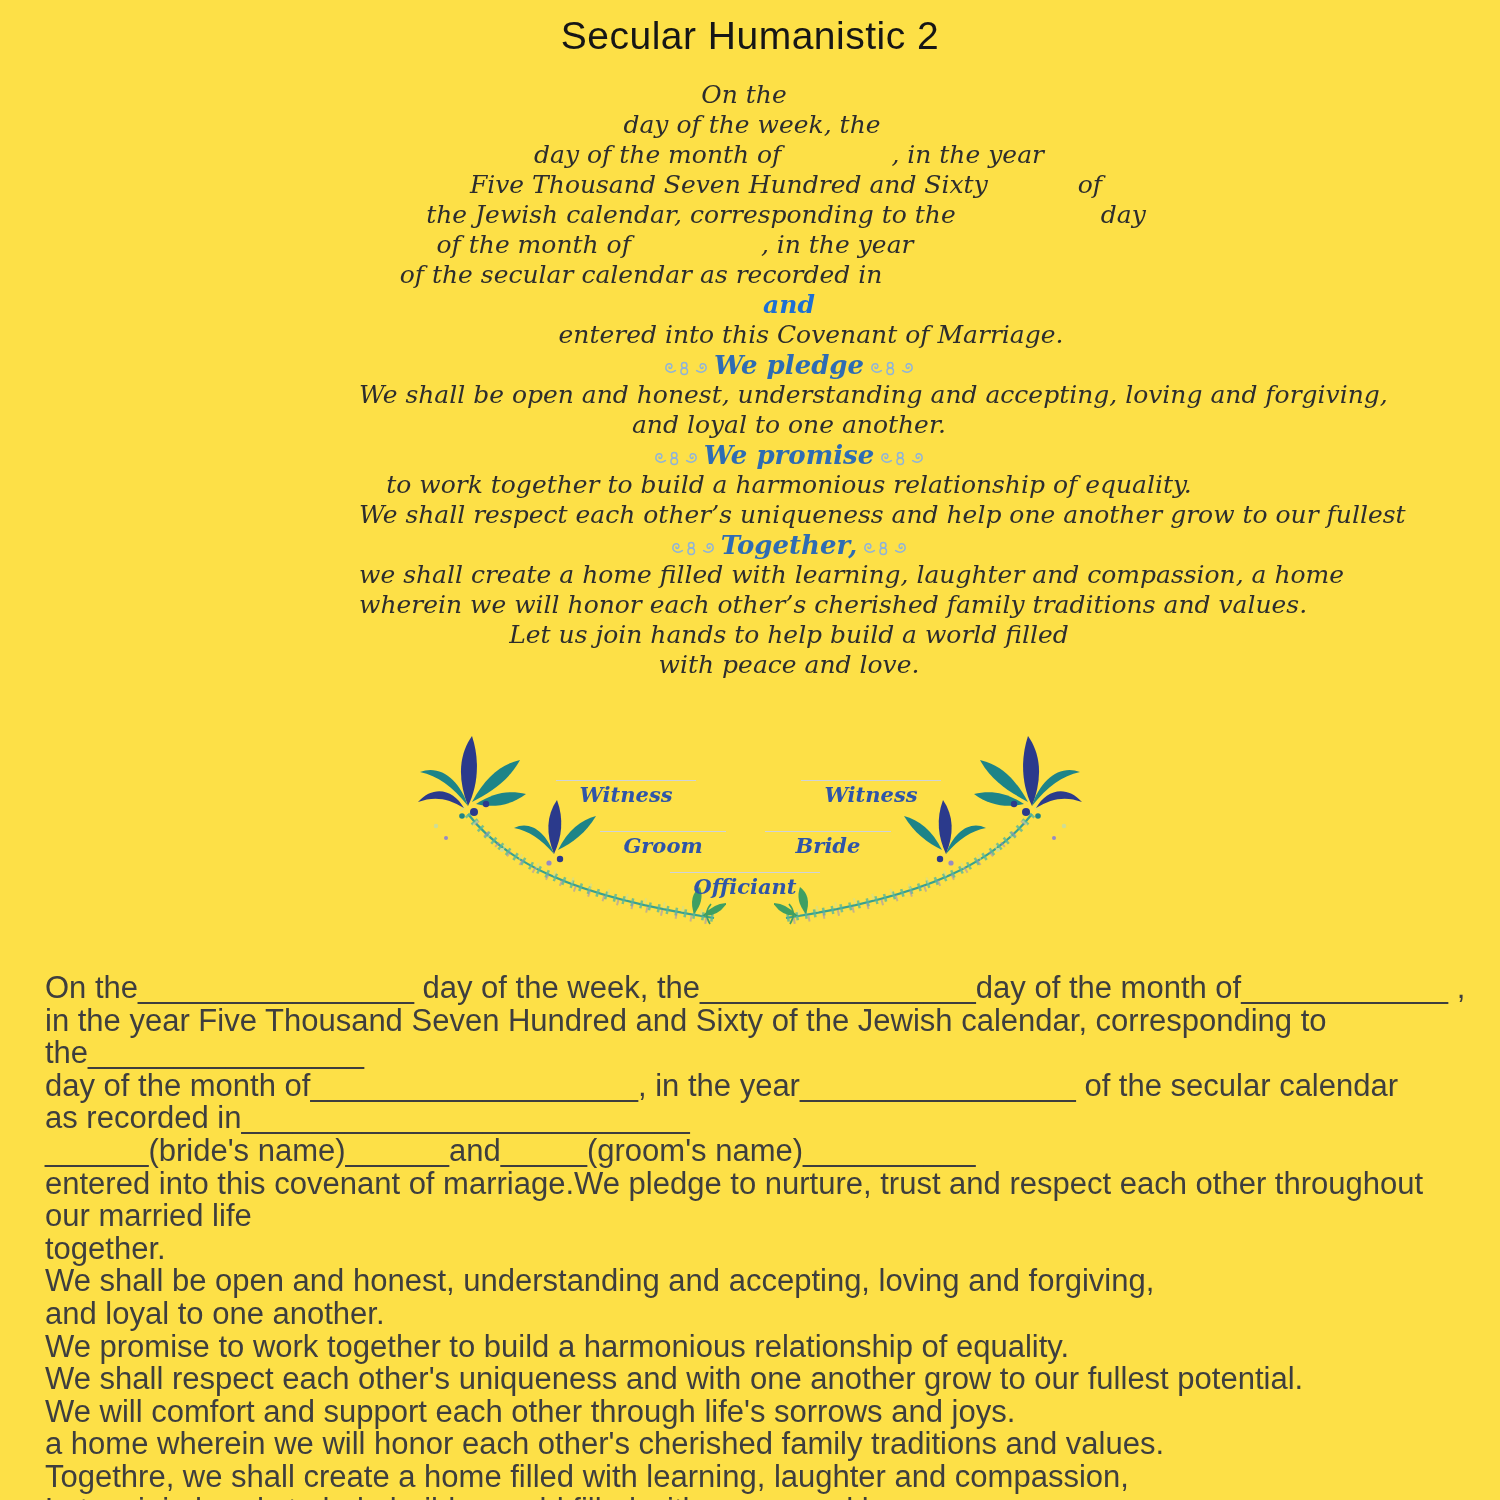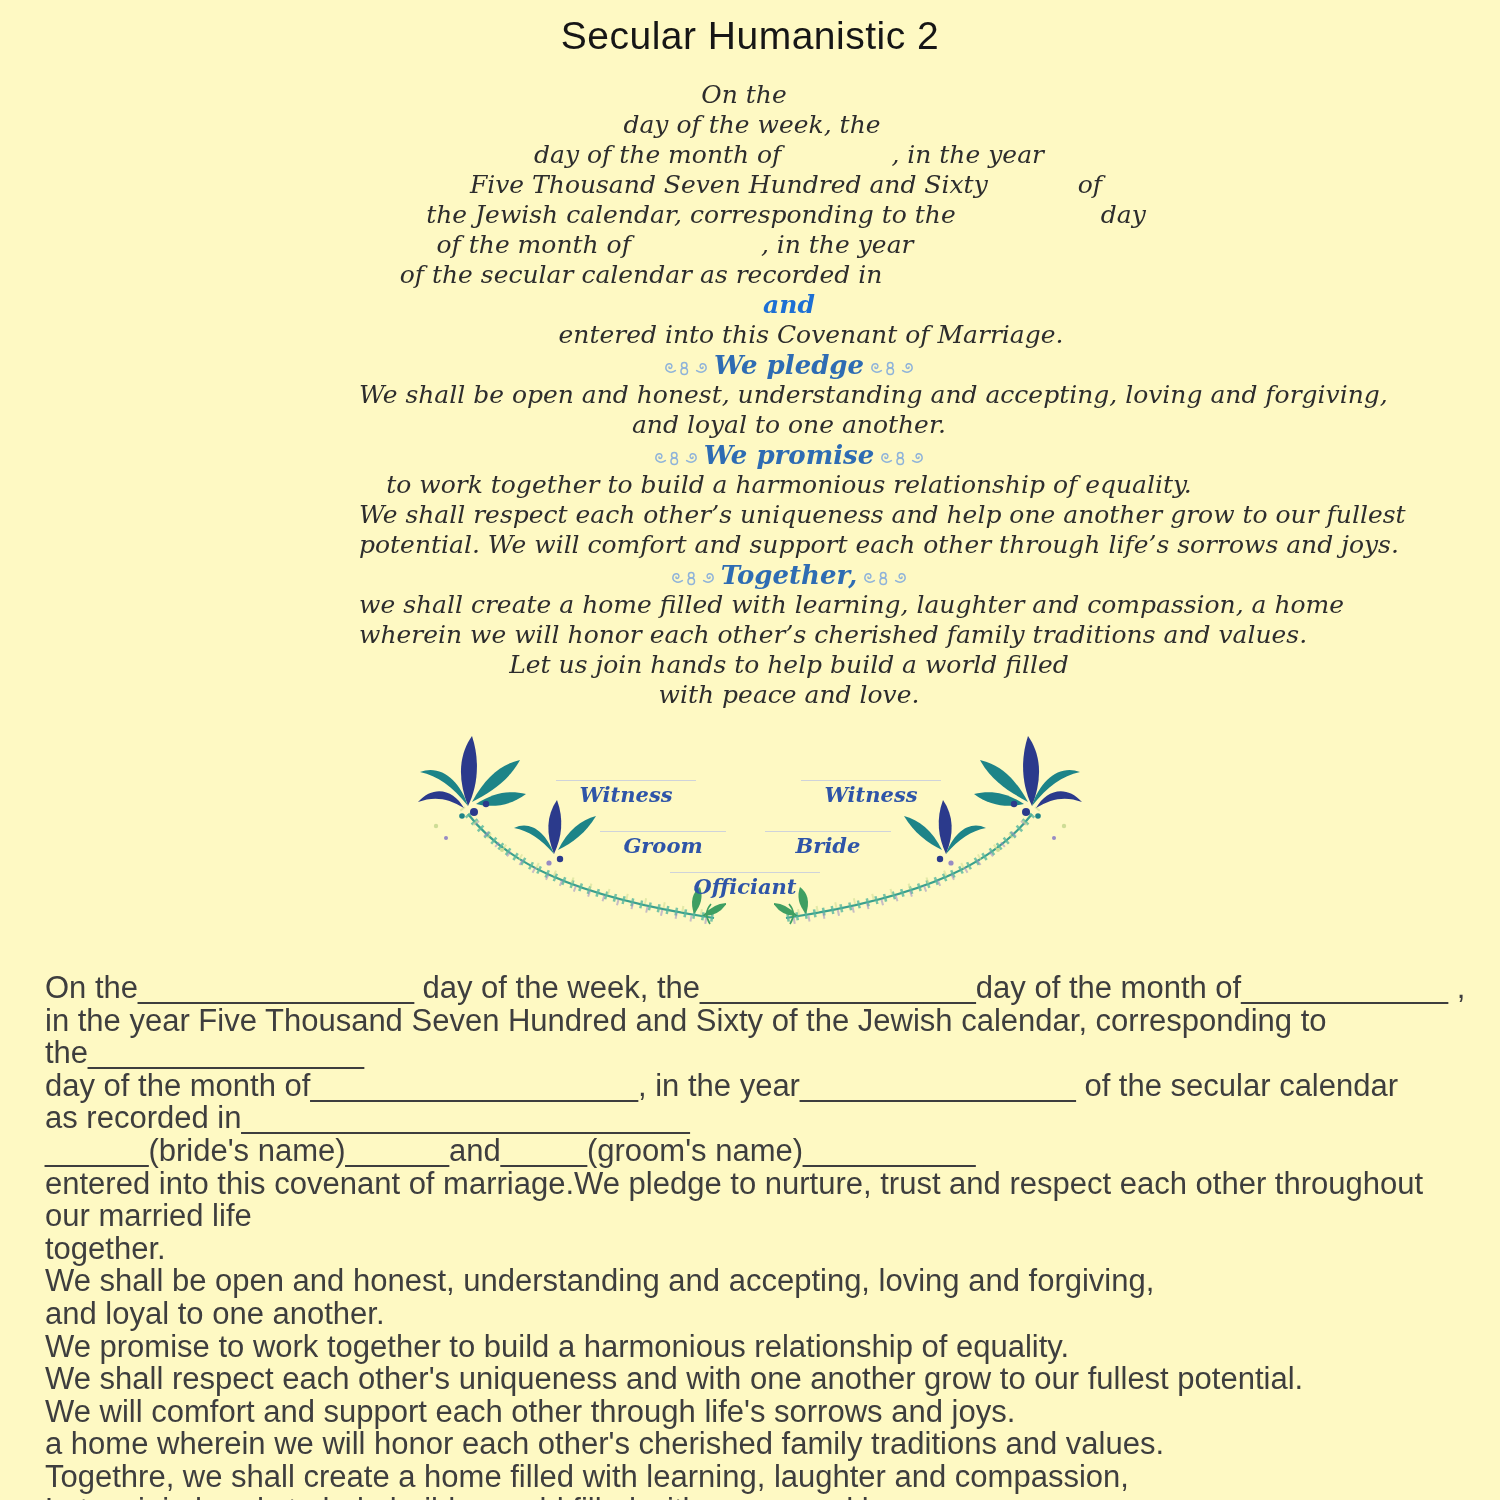--- a/index.html
+++ b/index.html
@@ -1,16 +1,16 @@
 <!DOCTYPE html>
 <html><head>
 <meta charset="utf-8">
 <style>
   html,body{margin:0;padding:0;background:#ffffff;}
-  .stage{position:relative;width:1500px;height:1500px;background:#fef9c3;overflow:hidden;
+  .stage{position:relative;width:1500px;height:1500px;background:#fde047;overflow:hidden;
          font-family:"Liberation Sans",sans-serif;}
 
   .title{position:absolute;top:14px;left:0;width:100%;text-align:center;
          font-size:39px;letter-spacing:.5px;color:#161616;}
 
   
   .ketubah{position:absolute;top:80px;left:315px;width:860px;text-align:center;
            font-family:"DejaVu Serif",serif;font-style:italic;
            color:#2d2d2d;font-size:25px;line-height:30px;margin-left:44px;}
   .k-line{white-space:nowrap;}
@@ -84,21 +84,20 @@
         </svg><span>We promise</span><svg class="orn" viewBox="0 0 52 20" width="46" height="18">
           <g fill="none" stroke="#8fb3d9" stroke-width="1.7" stroke-linecap="round">
             <path d="M14 13 C8 17 2 13 3.5 8 C4.8 4 10.5 4.5 10 8.5 C9.6 11 6.5 11 6.8 9"></path>
             <circle cx="24" cy="6.8" r="3.1"></circle>
             <circle cx="24" cy="13.6" r="3.7"></circle>
             <path d="M38 13 C44 17 50 13 48.5 8 C47.2 4 41.5 4.5 42 8.5 C42.4 11 45.5 11 45.2 9"></path>
           </g>
         </svg></div>
       <div class="k-line script"><span>to work together to build a harmonious relationship of equality.</span></div>
       <div class="k-line script"><span>We shall respect each other’s uniqueness and help one another grow to our fullest</span></div>
-      <div class="k-line script"><span>potential. We will comfort and support each other through life’s sorrows and joys.</span></div>
       <div class="k-line heading"><svg class="orn" viewBox="0 0 52 20" width="46" height="18">
           <g fill="none" stroke="#8fb3d9" stroke-width="1.7" stroke-linecap="round">
             <path d="M14 13 C8 17 2 13 3.5 8 C4.8 4 10.5 4.5 10 8.5 C9.6 11 6.5 11 6.8 9"></path>
             <circle cx="24" cy="6.8" r="3.1"></circle>
             <circle cx="24" cy="13.6" r="3.7"></circle>
             <path d="M38 13 C44 17 50 13 48.5 8 C47.2 4 41.5 4.5 42 8.5 C42.4 11 45.5 11 45.2 9"></path>
           </g>
         </svg><span>Together,</span><svg class="orn" viewBox="0 0 52 20" width="46" height="18">
           <g fill="none" stroke="#8fb3d9" stroke-width="1.7" stroke-linecap="round">
             <path d="M14 13 C8 17 2 13 3.5 8 C4.8 4 10.5 4.5 10 8.5 C9.6 11 6.5 11 6.8 9"></path>

